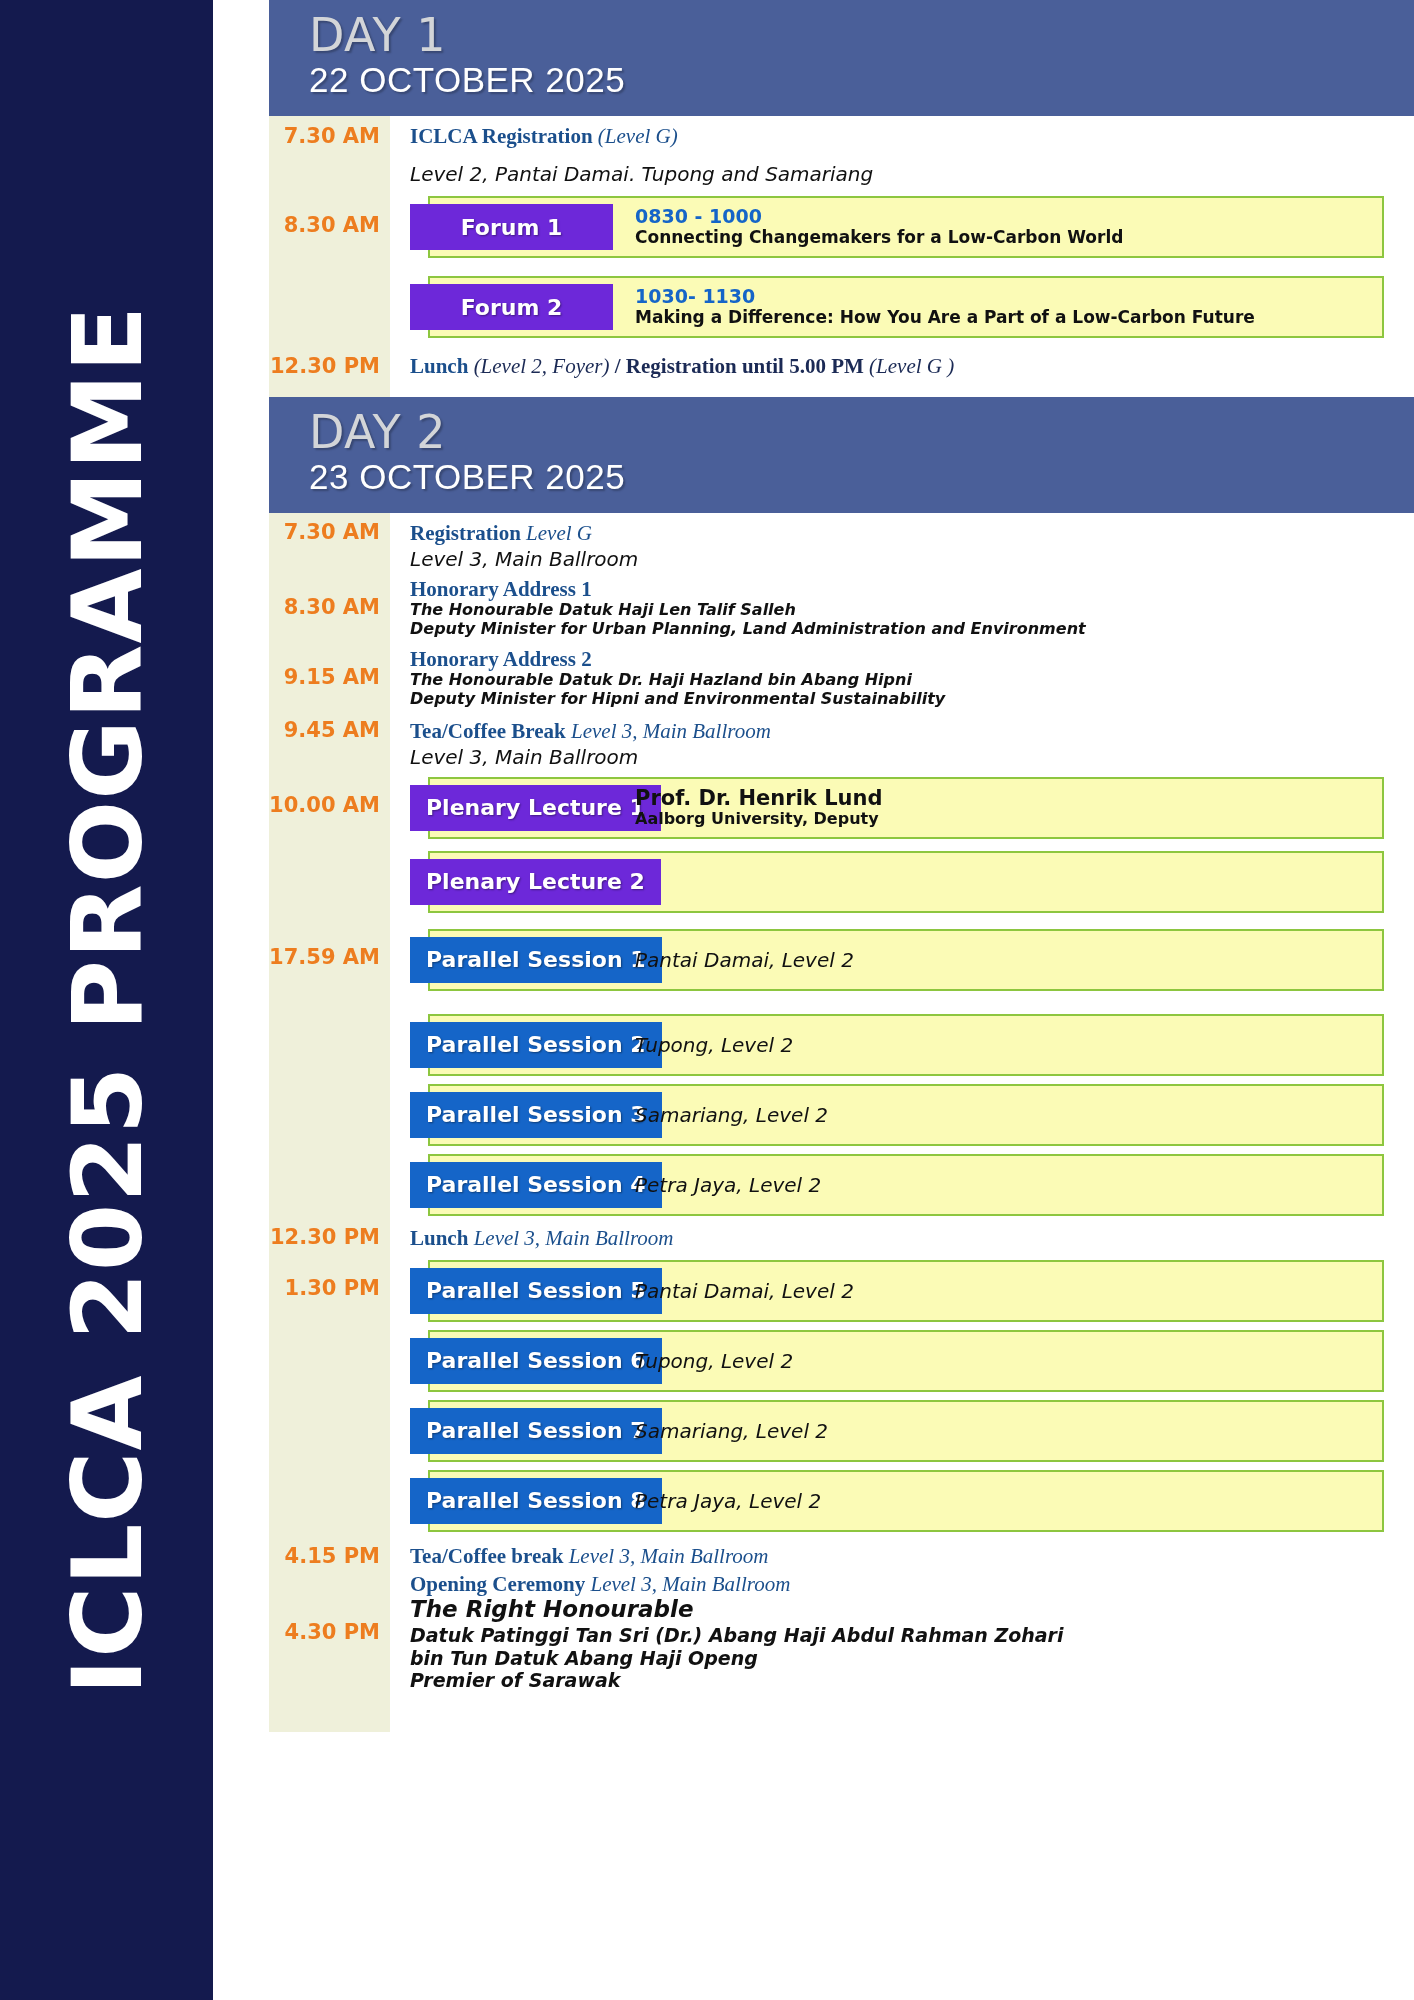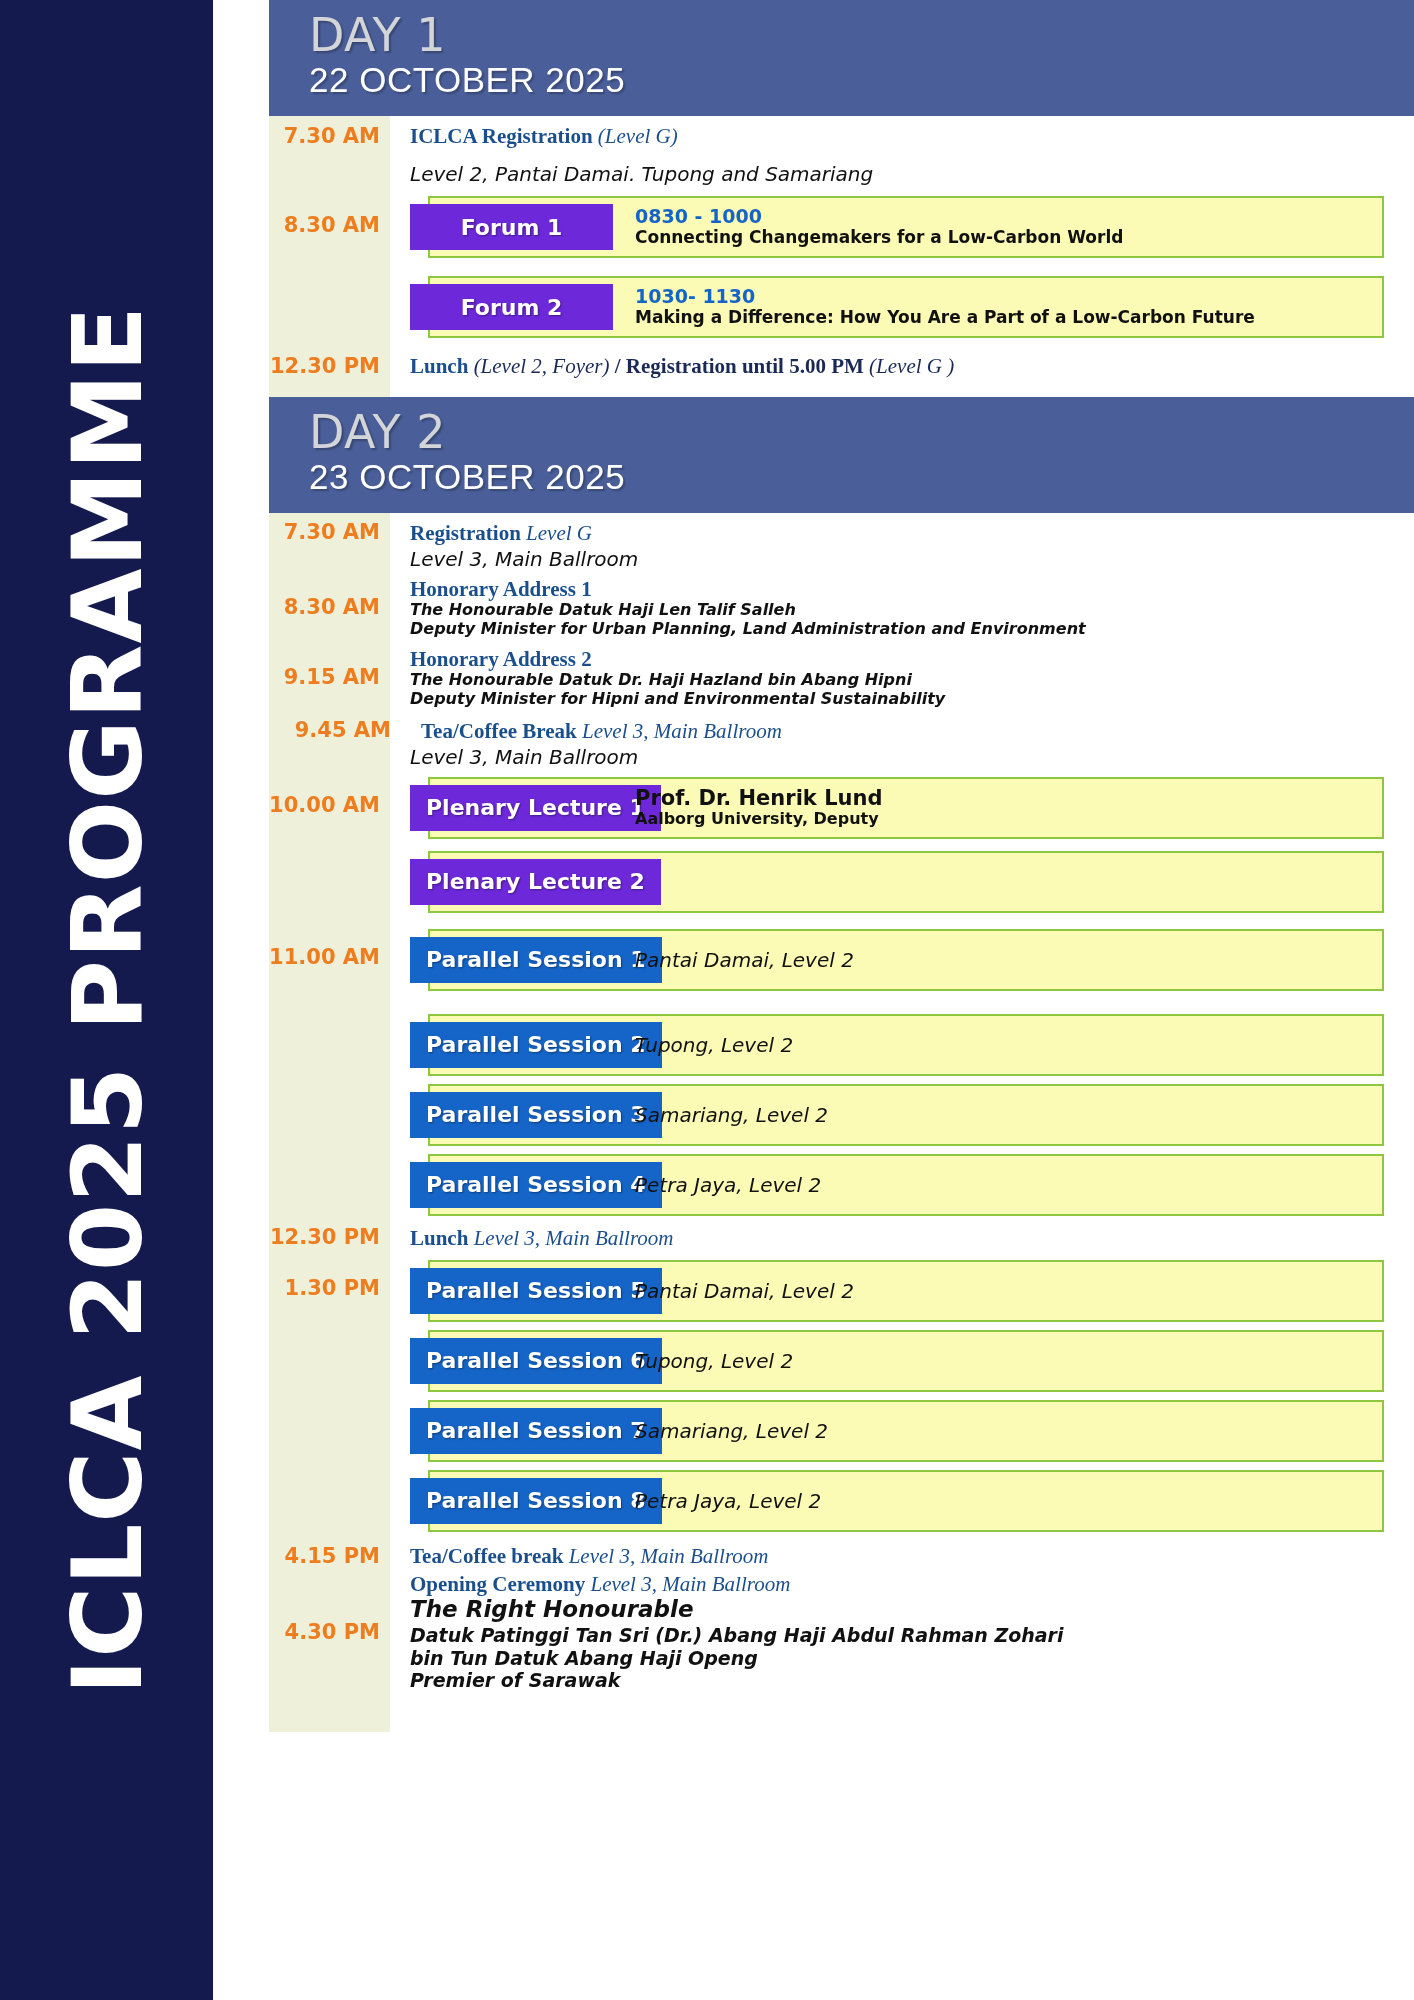--- a/index.html
+++ b/index.html
@@ -335,21 +335,21 @@
 
         <div class="row" style="padding-top:8px;">
           <div class="time">9.15 AM</div>
           <div class="content">
             <div class="evt-title">Honorary Address 2</div>
             <div class="evt-sub">The Honourable Datuk Dr. Haji Hazland bin Abang Hipni</div>
             <div class="evt-sub">Deputy Minister for Hipni and Environmental Sustainability</div>
           </div>
         </div>
 
-        <div class="row" style="padding-top:10px;padding-left:11px;">
+        <div class="row" style="padding-top:10px;">
           <div class="time">9.45 AM</div>
           <div class="content">
             <div class="evt-title">
               <span>Tea/Coffee Break</span>
               <span class="loc">Level 3, Main Ballroom</span>
             </div>
           </div>
         </div>
 
         <div class="row" style="padding-top:2px;">
@@ -377,21 +377,21 @@
           <div class="time"></div>
           <div class="content">
             <div class="bar-wrap">
               <div class="bar"></div>
               <div class="tag">Plenary Lecture 2</div>
             </div>
           </div>
         </div>
 
         <div class="row" style="padding-top:12px;">
-          <div class="time">11.00 AM</div>
+          <div class="time">17.59 AM</div>
           <div class="content">
             <div class="bar-wrap">
               <div class="bar"></div>
               <div class="tag bright">Parallel Session 1</div>
               <div class="bar-text">
                 <div class="bar-venue">Pantai Damai, Level 2</div>
               </div>
             </div>
           </div>
         </div>

